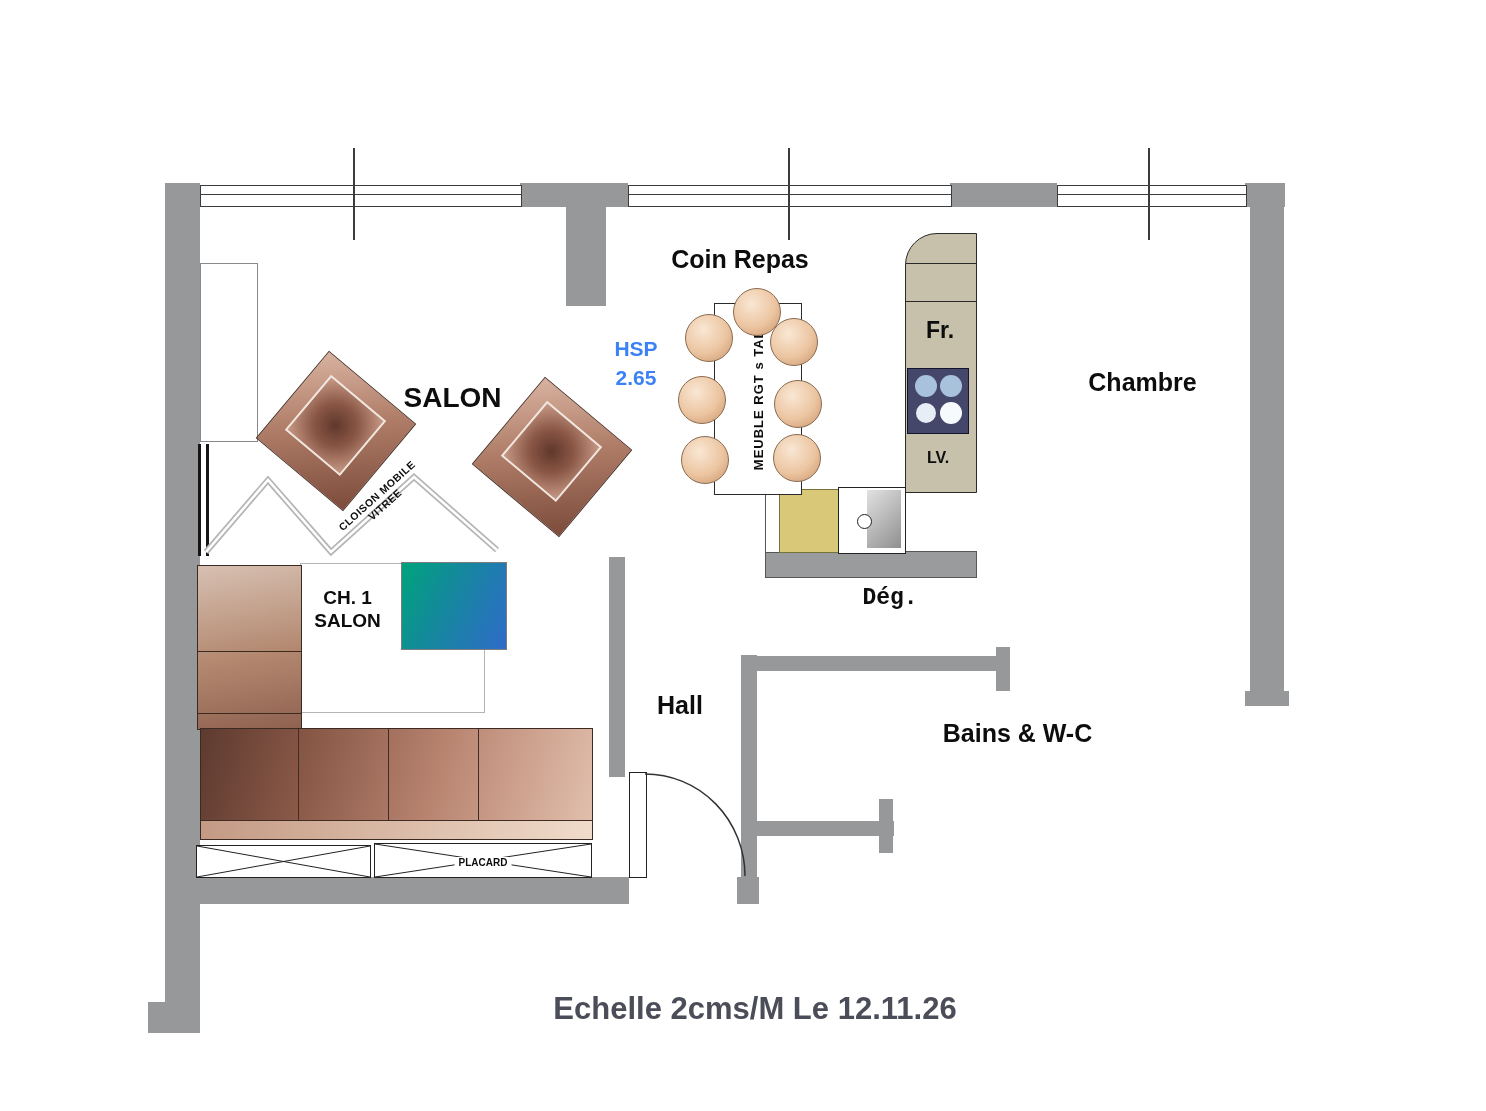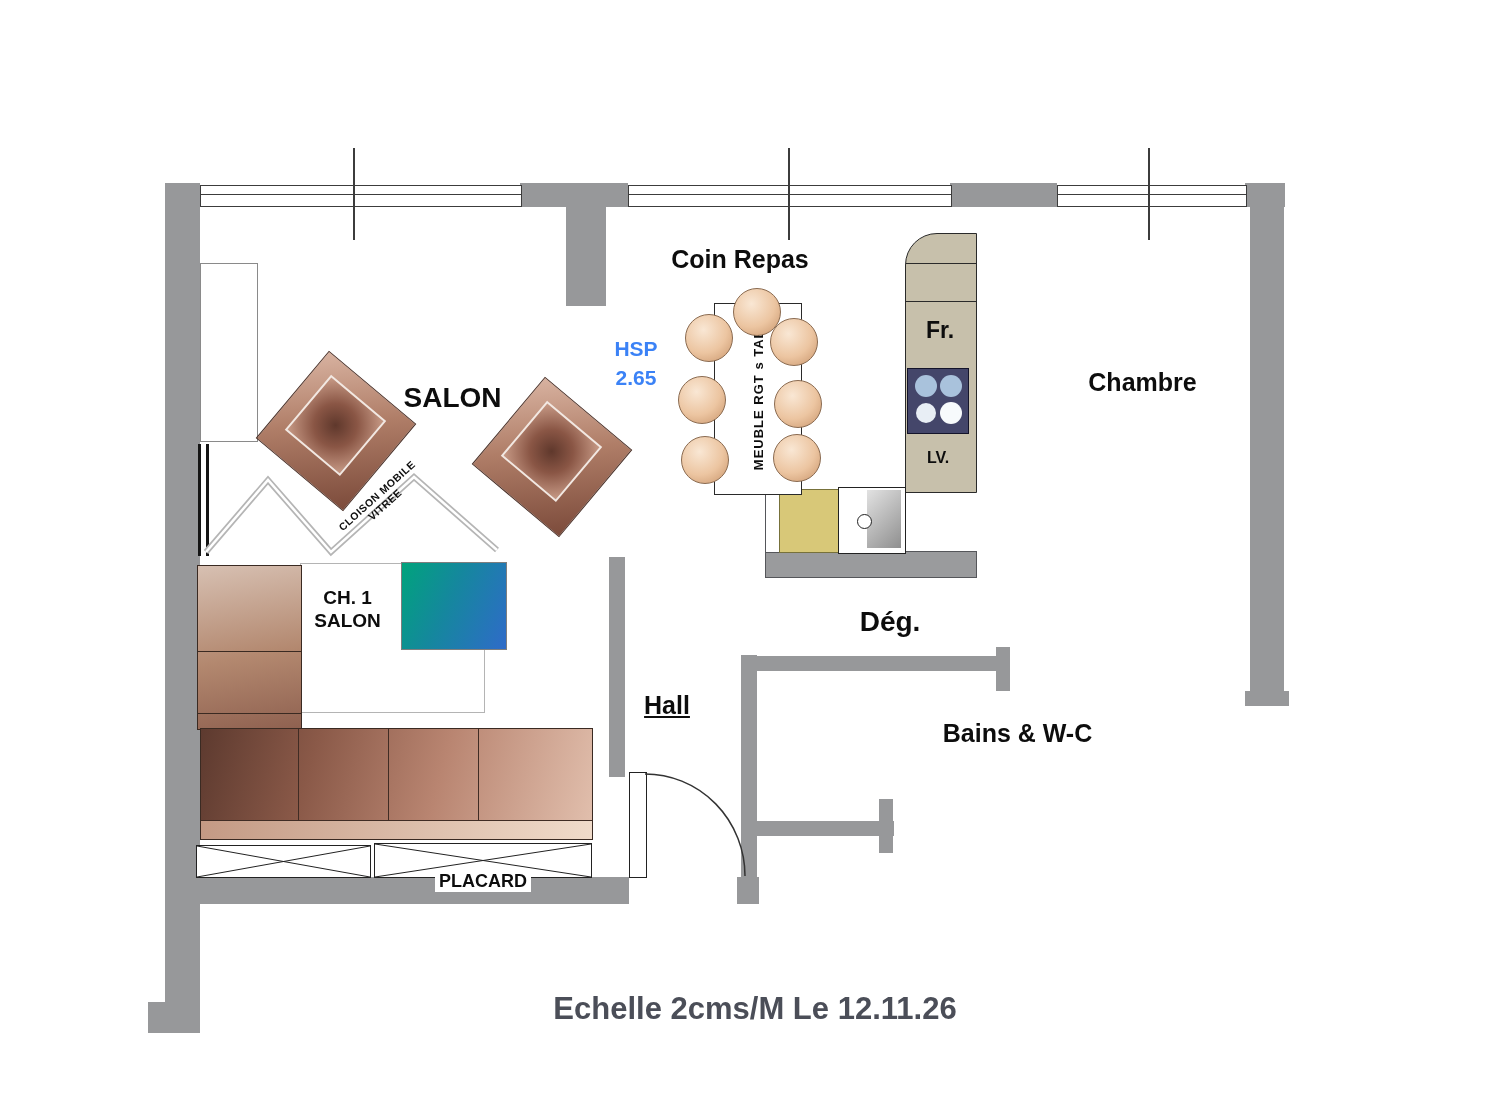--- a/index.html
+++ b/index.html
@@ -112,21 +112,21 @@
     <svg>
         <line x1="0" y1="0" x2="100%" y2="100%" stroke="#222" stroke-width="1"></line>
         <line x1="0" y1="100%" x2="100%" y2="0" stroke="#222" stroke-width="1"></line>
       </svg>
   </div>
   <div class="hatch" style="left:374px;top:843px;width:216px;height:33px;">
     <svg>
         <line x1="0" y1="0" x2="100%" y2="100%" stroke="#222" stroke-width="1"></line>
         <line x1="0" y1="100%" x2="100%" y2="0" stroke="#222" stroke-width="1"></line>
       </svg>
-    <span class="label" style="left:50%;top:27px;transform:translateX(-50%);font-size:18px;background:#fff;padding:0 4px;">PLACARD</span>
+    <span class="label" style="left:50%;top:13px;transform:translateX(-50%);font-size:10px;background:#fff;padding:0 4px;">PLACARD</span>
   </div>
 
   <div class="doorleaf" style="left:629px;top:772px;width:16px;height:104px;"></div>
 
   <div class="kunit" style="left:905px;top:233px;width:70px;height:258px;">
     <div class="kd" style="top:29px;"></div>
     <div class="kd" style="top:67px;"></div>
   </div>
   <div class="cooktop" style="left:907px;top:368px;width:60px;height:64px;">
     <div class="burner" style="left:7px;top:6px;width:22px;height:22px;background:#a9c2dc;"></div>
@@ -178,21 +178,21 @@
   <div class="label" style="left:336px;top:524px;transform:rotate(-42deg);transform-origin:left top;font-size:10.5px;line-height:12px;letter-spacing:0.5px;">
     <div>CLOISON MOBILE</div>
     <div>VITREE</div>
   </div>
 
   <div class="label" style="left:300px;top:580px;width:95px;font-size:19px;line-height:23px;margin-top:6px;">
     <div>CH. 1</div>
     <div>SALON</div>
   </div>
 
-  <div class="label" style="left:840px;top:606px;width:100px;font-size:28px;">Dég.</div>
+  <div class="label" style="left:840px;top:585px;width:100px;font-size:23px;font-family:Liberation Mono, monospace;">Dég.</div>
 
-  <div class="label" style="left:617px;top:691px;width:100px;font-size:25px;text-decoration:underline;">Hall</div>
+  <div class="label" style="left:630px;top:691px;width:100px;font-size:25px;">Hall</div>
 
   <div class="label" style="left:900px;top:719px;width:235px;font-size:25px;">Bains &amp; W-C</div>
 
   <div class="titleline" style="left:370px;top:991px;width:770px;font-size:31px;">Echelle 2cms/M Le 12.11.26</div>
 
 </div>
 
 </body></html>

